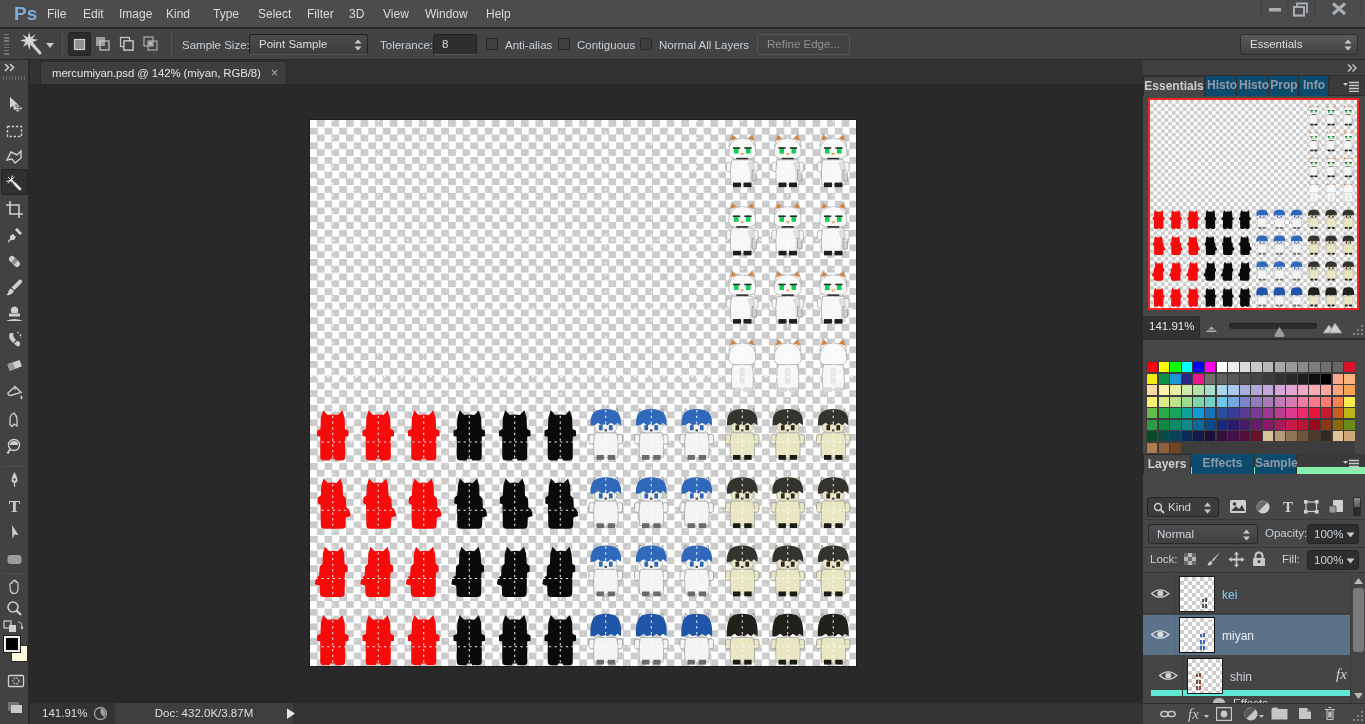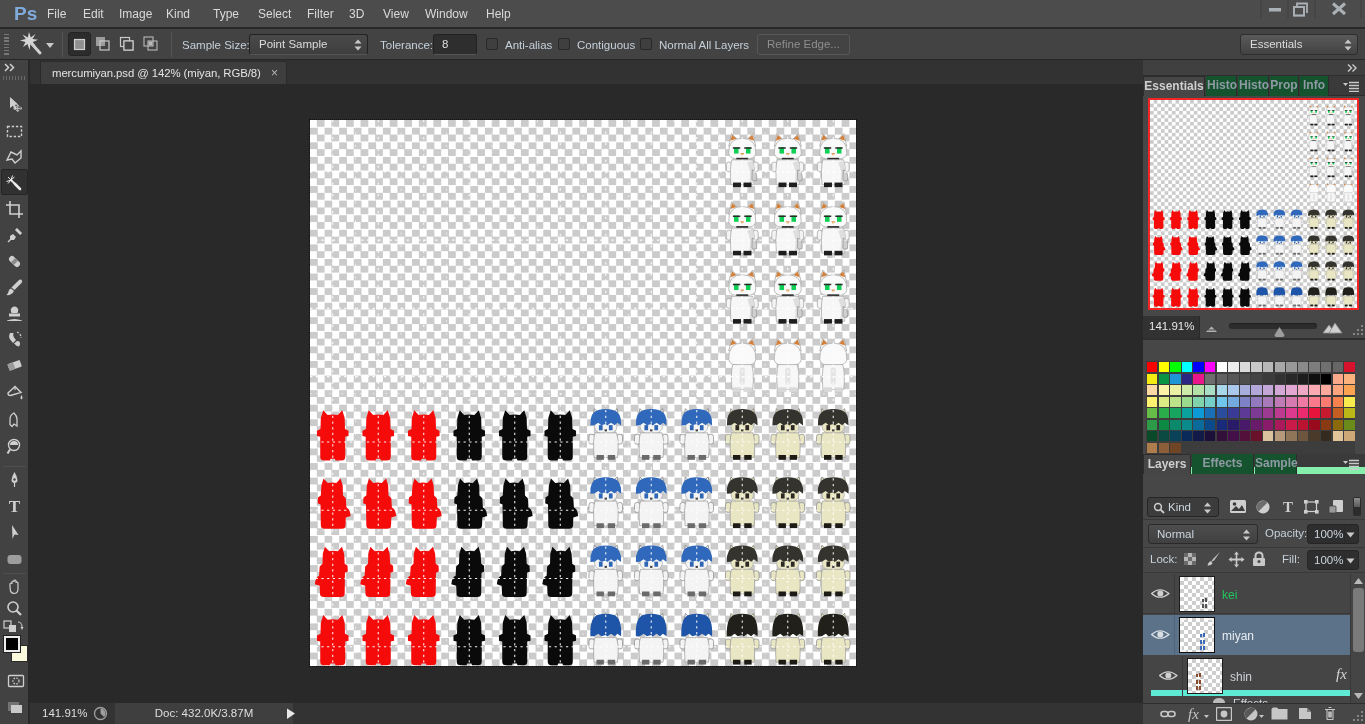--- a/index.html
+++ b/index.html
@@ -25,21 +25,21 @@
 #paste{position:absolute;left:30px;top:84px;width:1113px;height:619px;background:#292929}
 
 #canvas{position:absolute;left:310px;top:120px;width:546px;height:546px;background:repeating-conic-gradient(#cbcbcb 0% 25%,#ffffff 0% 50%) 0 0/14.58px 14.58px;outline:1px dotted #111}
 
 #status{position:absolute;left:30px;top:703px;width:1335px;height:21px;background:#333333;color:#dfdfdf;font-size:11.5px}
 #docstrip{position:absolute;left:85px;top:0px;width:178px;height:21px;background:#3f3f3f;text-align:center;line-height:21px}
 
 #rpanel{position:absolute;left:1143px;top:60px;width:222px;height:664px;background:#474747}
 .ptabrow{position:absolute;left:0;width:222px;height:20px;background:#3a3a3a}
 .ptab{position:absolute;top:0;height:20px;background:#464646;border:1px solid #2c2c2c;border-bottom:none;color:#cfcfcf;font-weight:bold;font-size:12px;line-height:19px;text-align:center}
-.ptabi{position:absolute;top:0;height:20px;color:#8f9aa4;font-weight:bold;font-size:12px;line-height:19px;border-right:1px solid #2c2c2c;text-align:center;background:#14532d}
+.ptabi{position:absolute;top:0;height:20px;color:#8f9aa4;font-weight:bold;font-size:12px;line-height:19px;border-right:1px solid #2c2c2c;text-align:center;background:#0c4a6e}
 .pmenu{position:absolute;right:6px;top:5px}
 .well{background:#2e2e2e;border:1px solid #252525;border-radius:3px}
 </style></head>
 <body>
 
 <div id="menubar">
  <span class="ps">Ps</span>
  <span class="mi" style="left:47px">File</span>
  <span class="mi" style="left:83px">Edit</span>
  <span class="mi" style="left:119px">Image</span>
@@ -749,21 +749,21 @@
         </svg>
         <div style="position:absolute;left:31px;top:0;width:1px;height:40px;background:#383838"></div>
         <div style="position:absolute;left:37px;top:3px;width:34px;height:34px;background:repeating-conic-gradient(#cdcdcd 0% 25%,#ffffff 0% 50%) 0 0/8px 8px;outline:1px solid #1c1c1c"><svg width="34" height="34">
             <g fill="#555">
               <rect x="22" y="22" width="2" height="3"></rect>
               <rect x="25" y="21" width="2" height="4"></rect>
               <rect x="22" y="27" width="2" height="4"></rect>
               <rect x="25" y="27" width="2" height="4"></rect>
             </g>
           </svg></div>
-        <span style="position:absolute;left:79px;top:14px;color:#22c55e;font-size:12px">kei</span>
+        <span style="position:absolute;left:79px;top:14px;color:#7dd3fc;font-size:12px">kei</span>
       </div>
       <div style="position:absolute;left:0;top:41px;width:222px;height:40px;background:#5c7289">
         <svg style="position:absolute;left:8px;top:13px" width="19" height="13">
           <path d="M0.5,6.5 Q9,-1 18,6.5 Q9,14 0.5,6.5 Z" fill="none" stroke="#d8dde2" stroke-width="1.2"></path>
           <circle cx="9.3" cy="6.5" r="3" fill="#d8dde2"></circle>
         </svg>
         <div style="position:absolute;left:31px;top:0;width:1px;height:40px;background:#51647a"></div>
         <div style="position:absolute;left:37px;top:3px;width:34px;height:34px;background:repeating-conic-gradient(#cdcdcd 0% 25%,#ffffff 0% 50%) 0 0/8px 8px;outline:1px solid #0e0e0e"><svg width="34" height="34">
             <g fill="#3a6ab8">
               <rect x="20" y="16" width="2" height="3"></rect>

